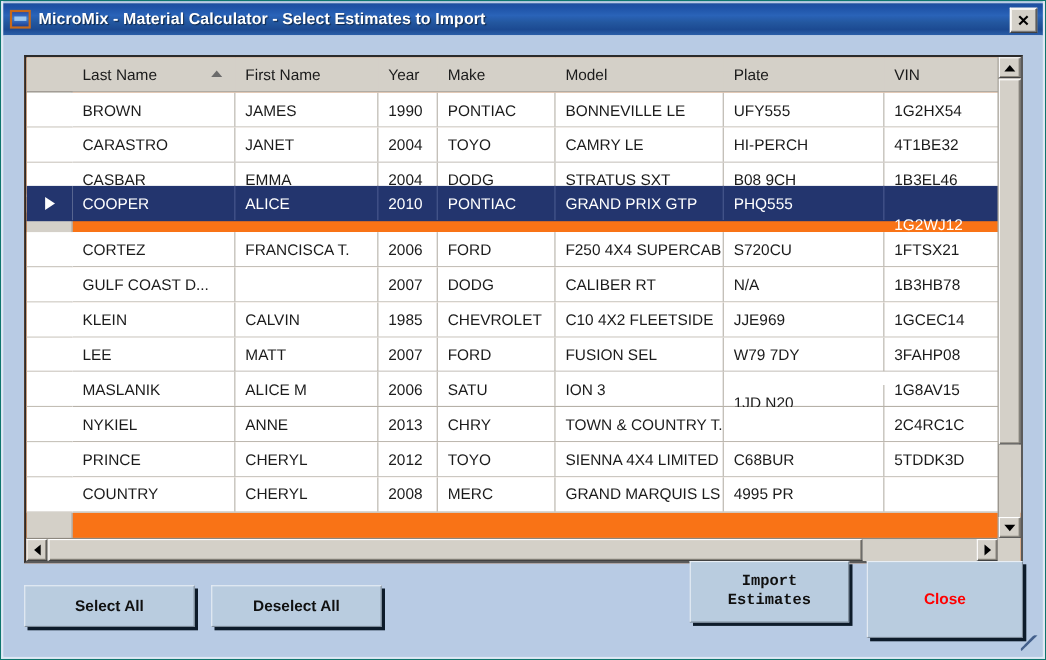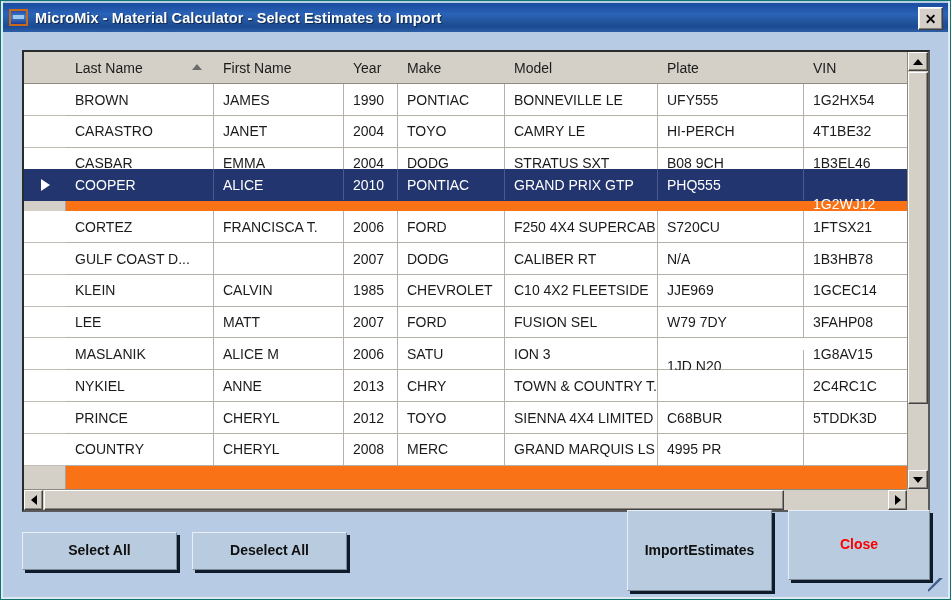--- a/index.html
+++ b/index.html
@@ -545,21 +545,21 @@
         </div>
       </div>
 
       <div id="scroll-corner"></div>
     </div>
 
     <div class="btn" style="left:18px; top:500px; width:155px; height:38px;">Select All</div>
 
     <div class="btn" style="left:188px; top:500px; width:155px; height:38px;">Deselect All</div>
 
-    <div class="btn" style="left:623px; top:478px; width:145px; height:81px; ">
+    <div class="btn" style="left:623px; top:478px; width:145px; height:56px; flex-direction:column;font-family:Liberation Mono, monospace;">
       <span>Import</span>
       <span>Estimates</span>
     </div>
 
     <div class="btn red" style="left:784px; top:478px; width:142px; height:70px;">Close</div>
 
     <div id="grip">
       <i style="left:12px; top:0px;  width:6px;"></i>
       <i style="left:8px;  top:4px;  width:12px;"></i>
       <i style="left:4px;  top:8px;  width:18px;"></i>

